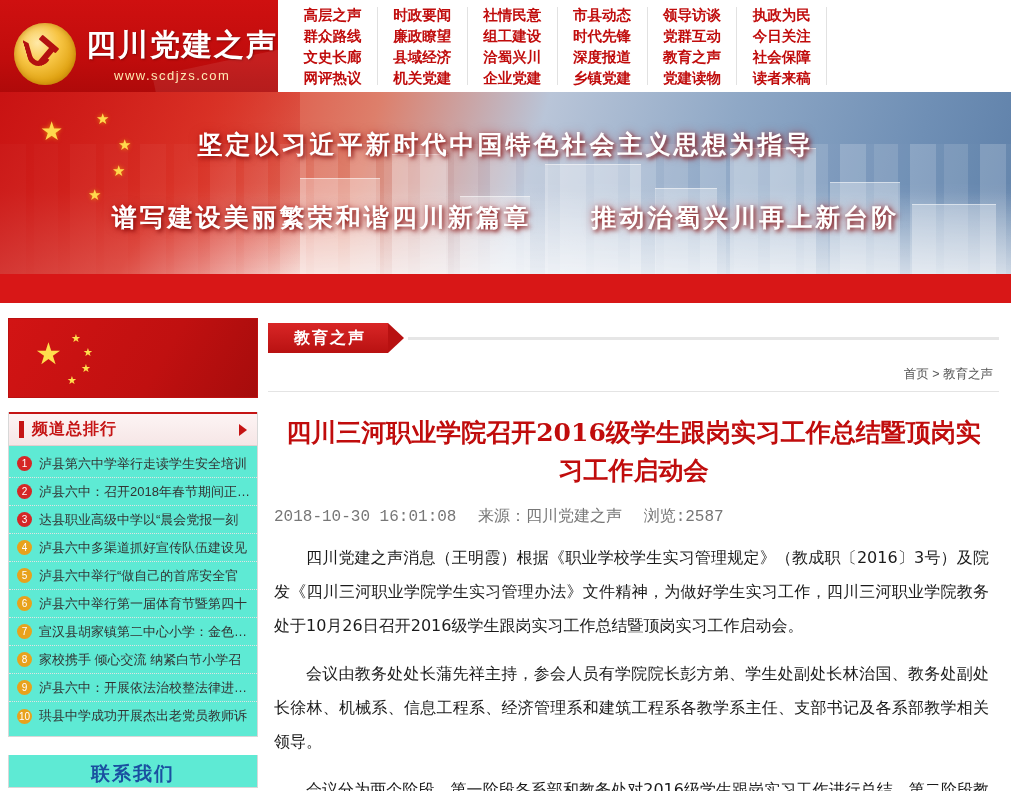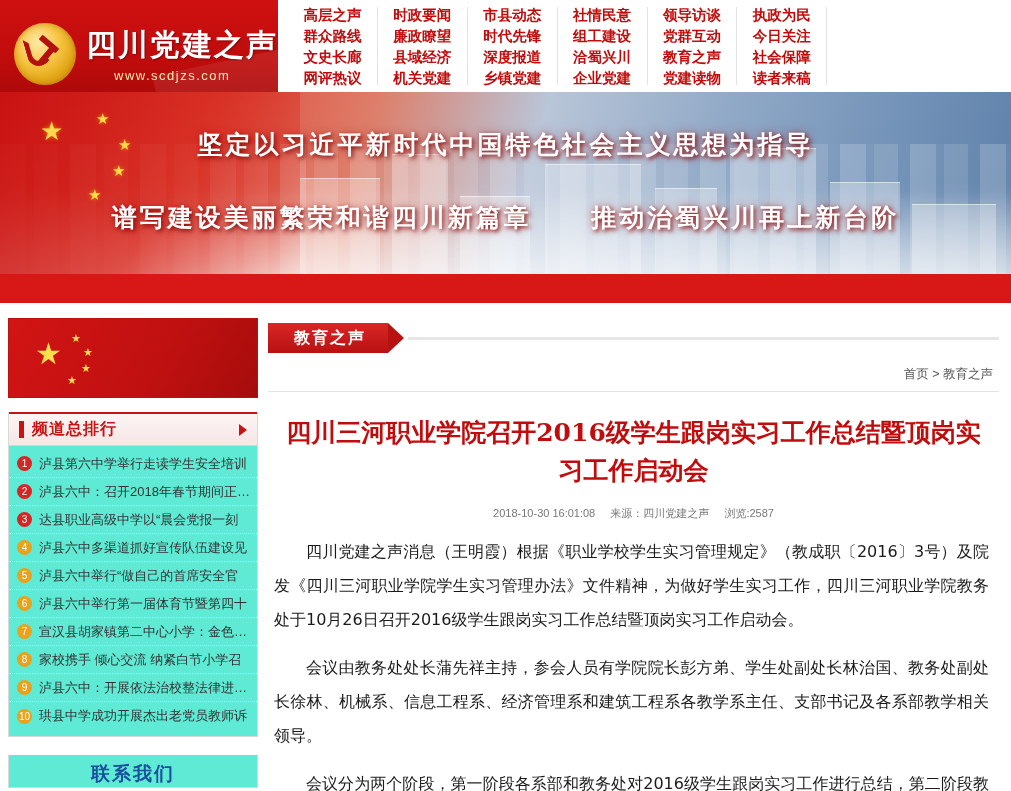--- a/index.html
+++ b/index.html
@@ -215,21 +215,21 @@
     padding: 10px 6px 8px 0; border-bottom: 1px solid #e4e4e4;
   }
   .crumb a { color: #555; text-decoration: none; }
 
   .art-title {
     text-align: center; color: #c00c0c; font-weight: bold;
     font-size: 25px; line-height: 38px; padding: 22px 16px 6px 16px;
     font-family: "DejaVu Serif","Liberation Serif",serif;
   }
   .art-meta {
-    text-align: center; color: #777; font-size: 11px; padding: 10px 0 14px 0;
+    color: #777; font-size: 16px; padding: 10px 0 14px 0; font-family: Liberation Mono, monospace;
   }
   .art-meta span { margin: 0 6px; }
   .art-body { padding: 0 10px 0 6px; }
   .art-body p {
     margin: 0 0 14px 0; font-size: 16px; line-height: 34px;
     color: #1a1a1a; text-align: justify; text-indent: 2em;
     font-family: "DejaVu Sans","Liberation Sans",sans-serif;
   }
 </style>
 </head>
@@ -257,30 +257,30 @@
       <a href="#">文史长廊</a>
       <a href="#">网评热议</a>
     </div>
     <div class="navcol">
       <a href="#">时政要闻</a>
       <a href="#">廉政瞭望</a>
       <a href="#">县域经济</a>
       <a href="#">机关党建</a>
     </div>
     <div class="navcol">
+      <a href="#">社情民意</a>
+      <a href="#">组工建设</a>
+      <a href="#">洽蜀兴川</a>
+      <a href="#">企业党建</a>
+    </div>
+    <div class="navcol">
       <a href="#">市县动态</a>
       <a href="#">时代先锋</a>
       <a href="#">深度报道</a>
       <a href="#">乡镇党建</a>
-    </div>
-    <div class="navcol">
-      <a href="#">社情民意</a>
-      <a href="#">组工建设</a>
-      <a href="#">洽蜀兴川</a>
-      <a href="#">企业党建</a>
     </div>
     <div class="navcol">
       <a href="#">领导访谈</a>
       <a href="#">党群互动</a>
       <a href="#">教育之声</a>
       <a href="#">党建读物</a>
     </div>
     <div class="navcol">
       <a href="#">执政为民</a>
       <a href="#">今日关注</a>

